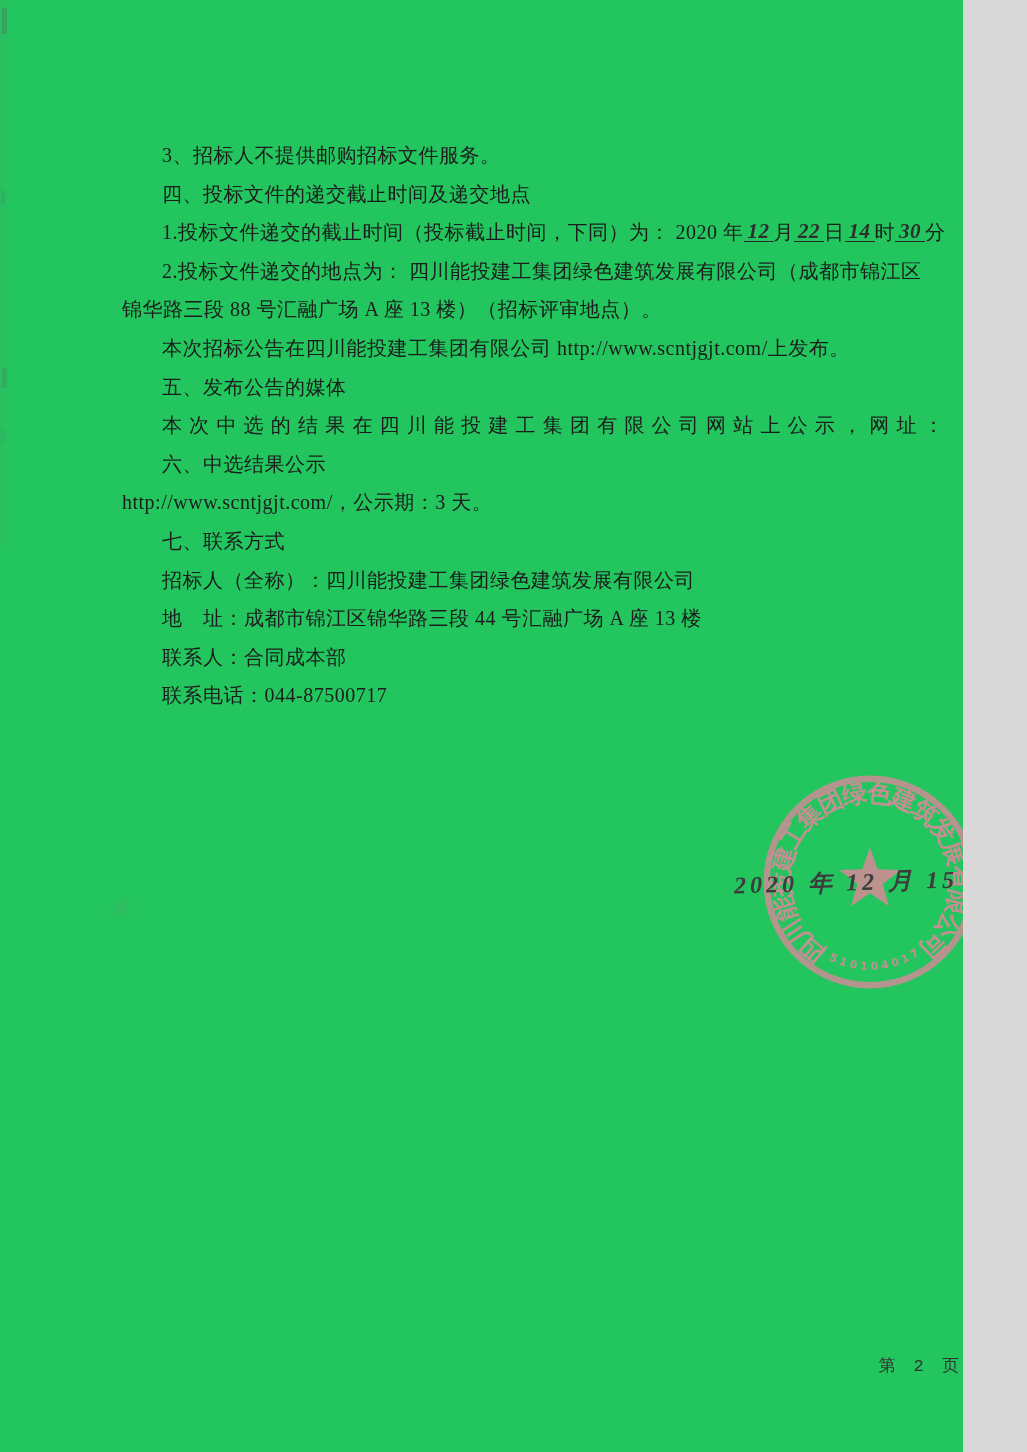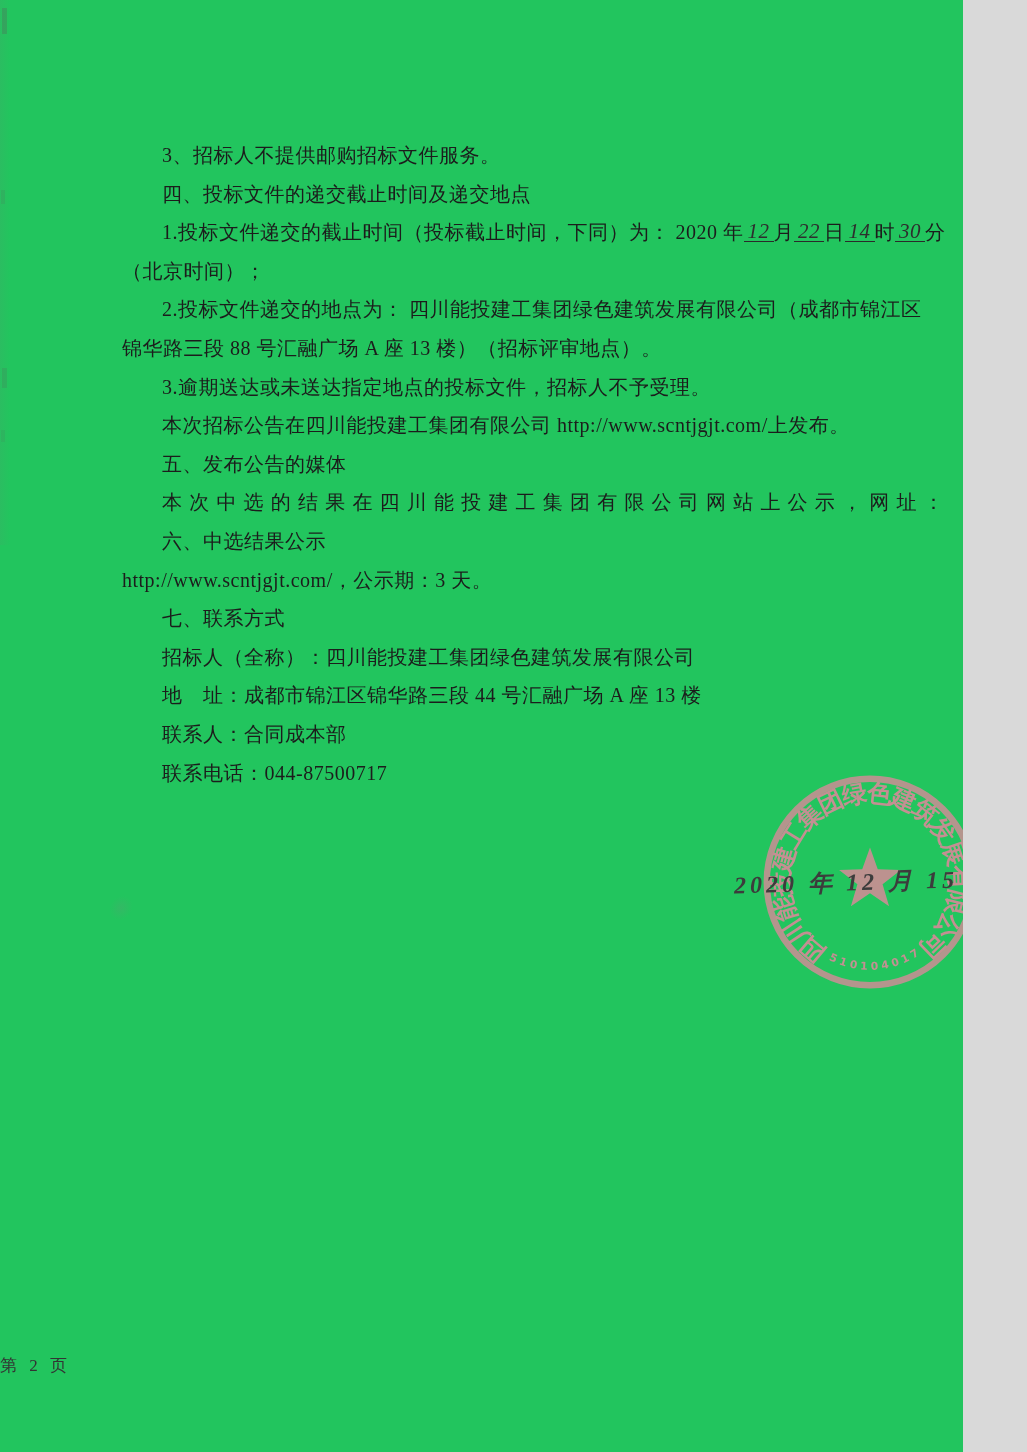--- a/index.html
+++ b/index.html
@@ -29,21 +29,21 @@
   }
   .line{margin:0;white-space:nowrap;}
   .indent{padding-left:40px;}
   .justified{letter-spacing:7.2px;}
   .hw{
     display:inline-block;
     min-width:30px;
     text-align:center;
     border-bottom:1.4px solid #2a2a2a;
     font-style:italic;
-    font-weight:normal;
+    font-weight:bold;
     font-size:21px;
     line-height:20px;
     color:#2e2e2e;
     transform:translateY(-1px);
   }
   
   .stamp{
     position:absolute;left:752px;top:764px;width:236px;height:236px;
     opacity:0.82;
   }
@@ -53,46 +53,45 @@
     font-size:24px;
     font-style:italic;
     font-weight:bold;
     color:#3c3c3c;
     letter-spacing:4px;
     transform:rotate(-1.5deg);
     white-space:nowrap;
   }
   .footer{
     position:absolute;left:0;right:0;top:1354px;
-    text-align:left;
+    text-align:right;
     font-size:17px;
     letter-spacing:4px;
     color:#333;
+    font-family:Liberation Mono, monospace;
   }
 </style>
 </head>
 <body>
 
 <div class="page">
 
   <div class="scan-strip"></div>
   <div class="scan-tick" style="left:2px;top:8px;width:5px;height:26px;"></div>
   <div class="scan-tick" style="left:1px;top:190px;width:4px;height:14px;opacity:.5;"></div>
   <div class="scan-tick" style="left:2px;top:368px;width:5px;height:20px;opacity:.6;"></div>
   <div class="scan-tick" style="left:1px;top:430px;width:4px;height:12px;opacity:.4;"></div>
   <div class="scan-smudge"></div>
 
   <div class="content">
     <p class="line indent">3、招标人不提供邮购招标文件服务。</p>
     <p class="line indent">四、投标文件的递交截止时间及递交地点</p>
     <p class="line indent"><span>1.投标文件递交的截止时间（投标截止时间，下同）为： 2020 年</span><span class="hw">12</span><span>月</span><span class="hw">22</span><span>日</span><span class="hw">14</span><span>时</span><span class="hw">30</span><span>分</span></p>
-    <p class="line">（北京时间）；</p>
     <p class="line indent">2.投标文件递交的地点为： 四川能投建工集团绿色建筑发展有限公司（成都市锦江区</p>
     <p class="line">锦华路三段 88 号汇融广场 A 座 13 楼）（招标评审地点）。</p>
-    <p class="line indent">3.逾期送达或未送达指定地点的投标文件，招标人不予受理。</p>
     <p class="line indent">本次招标公告在四川能投建工集团有限公司 http://www.scntjgjt.com/上发布。</p>
     <p class="line indent">五、发布公告的媒体</p>
     <p class="line indent justified">本次中选的结果在四川能投建工集团有限公司网站上公示，网址：</p>
     <p class="line indent">六、中选结果公示</p>
     <p class="line">http://www.scntjgjt.com/，公示期：3 天。</p>
     <p class="line indent">七、联系方式</p>
     <p class="line indent">招标人（全称）：四川能投建工集团绿色建筑发展有限公司</p>
     <p class="line indent">地　址：成都市锦江区锦华路三段 44 号汇融广场 A 座 13 楼</p>
     <p class="line indent">联系人：合同成本部</p>
     <p class="line indent">联系电话：044-87500717</p>

